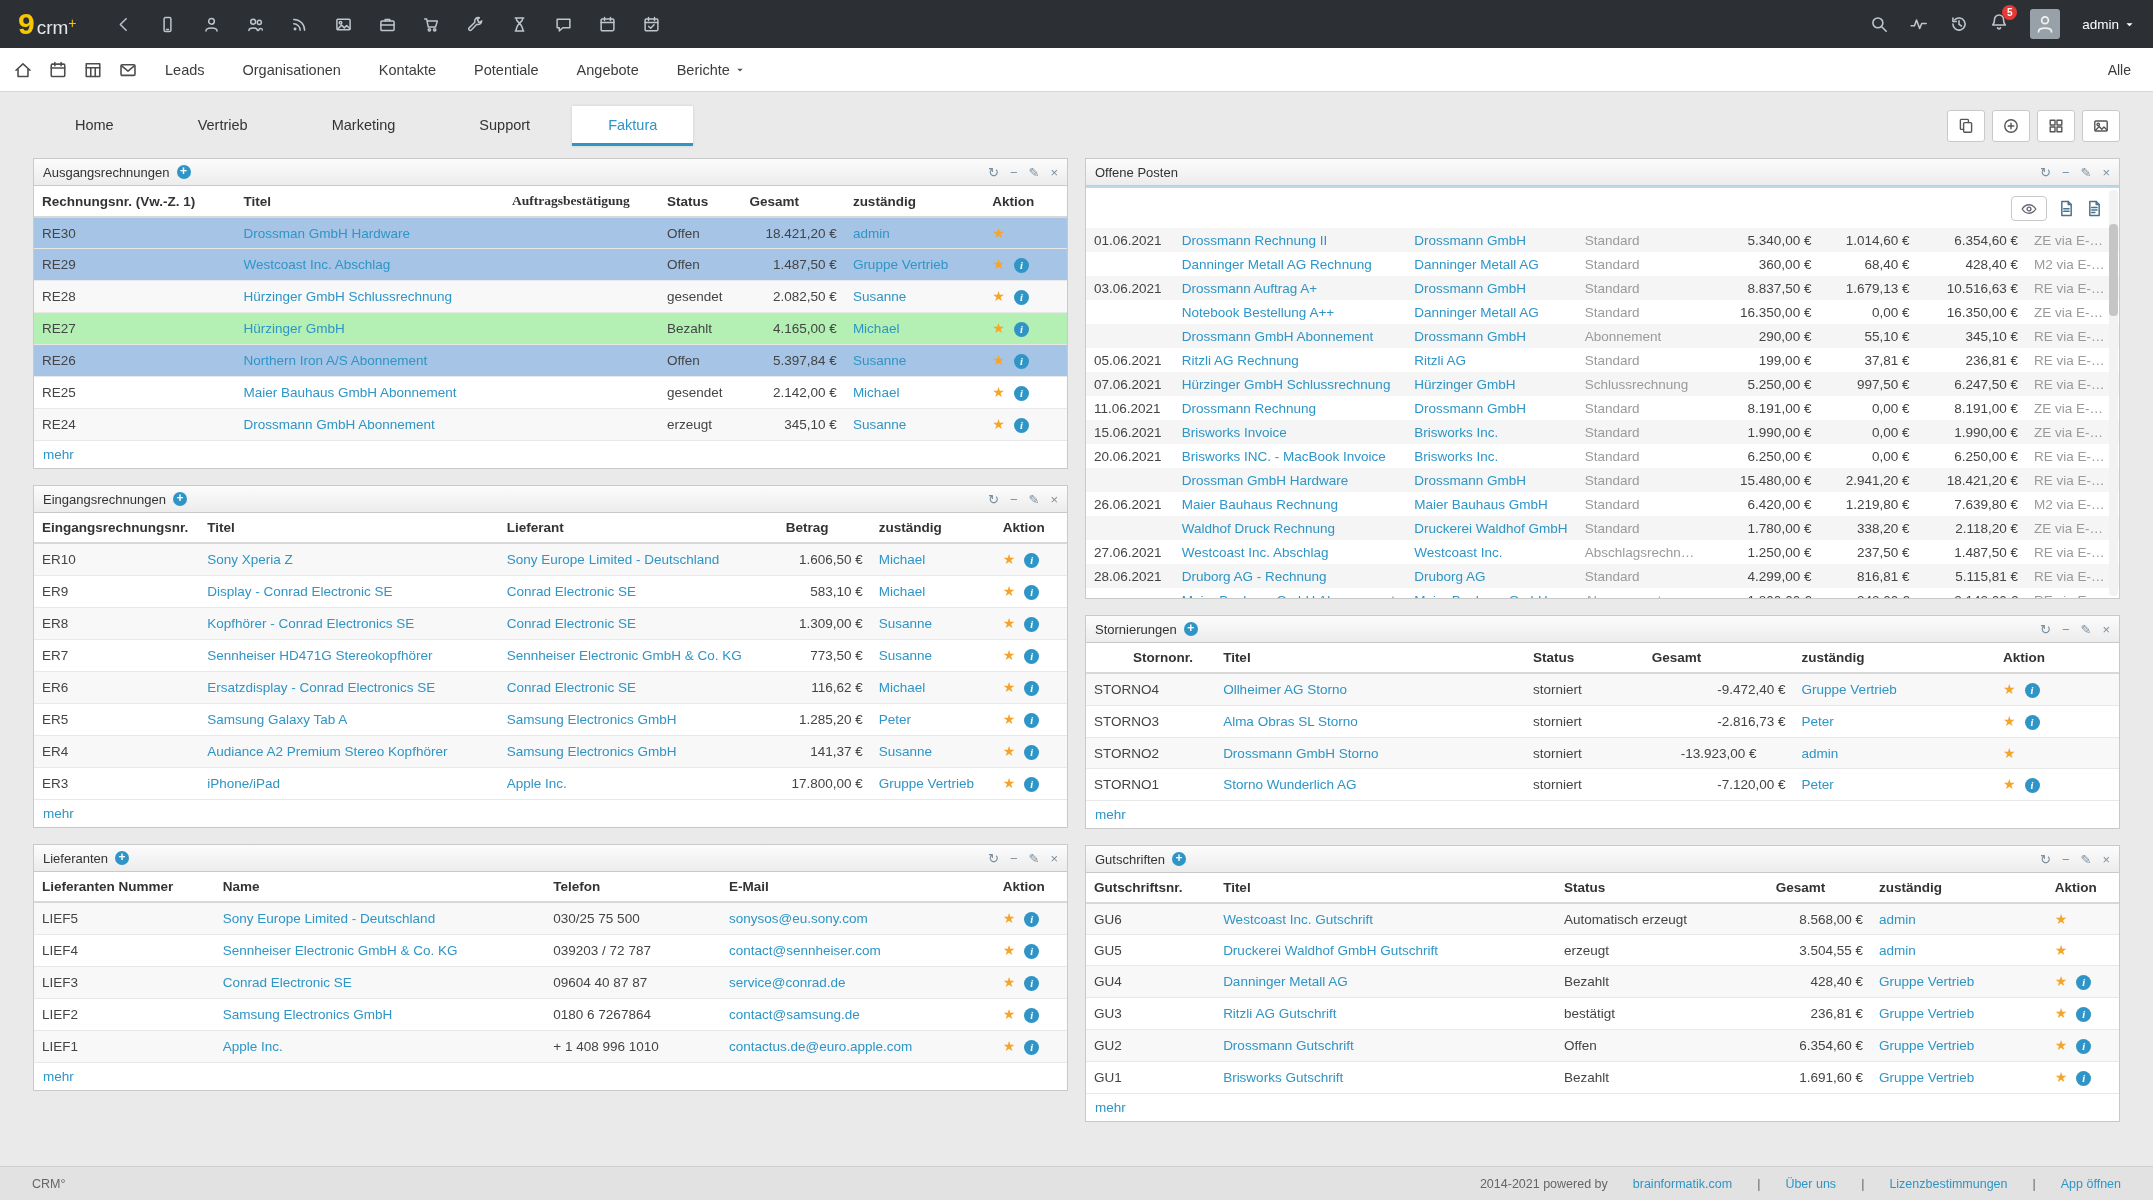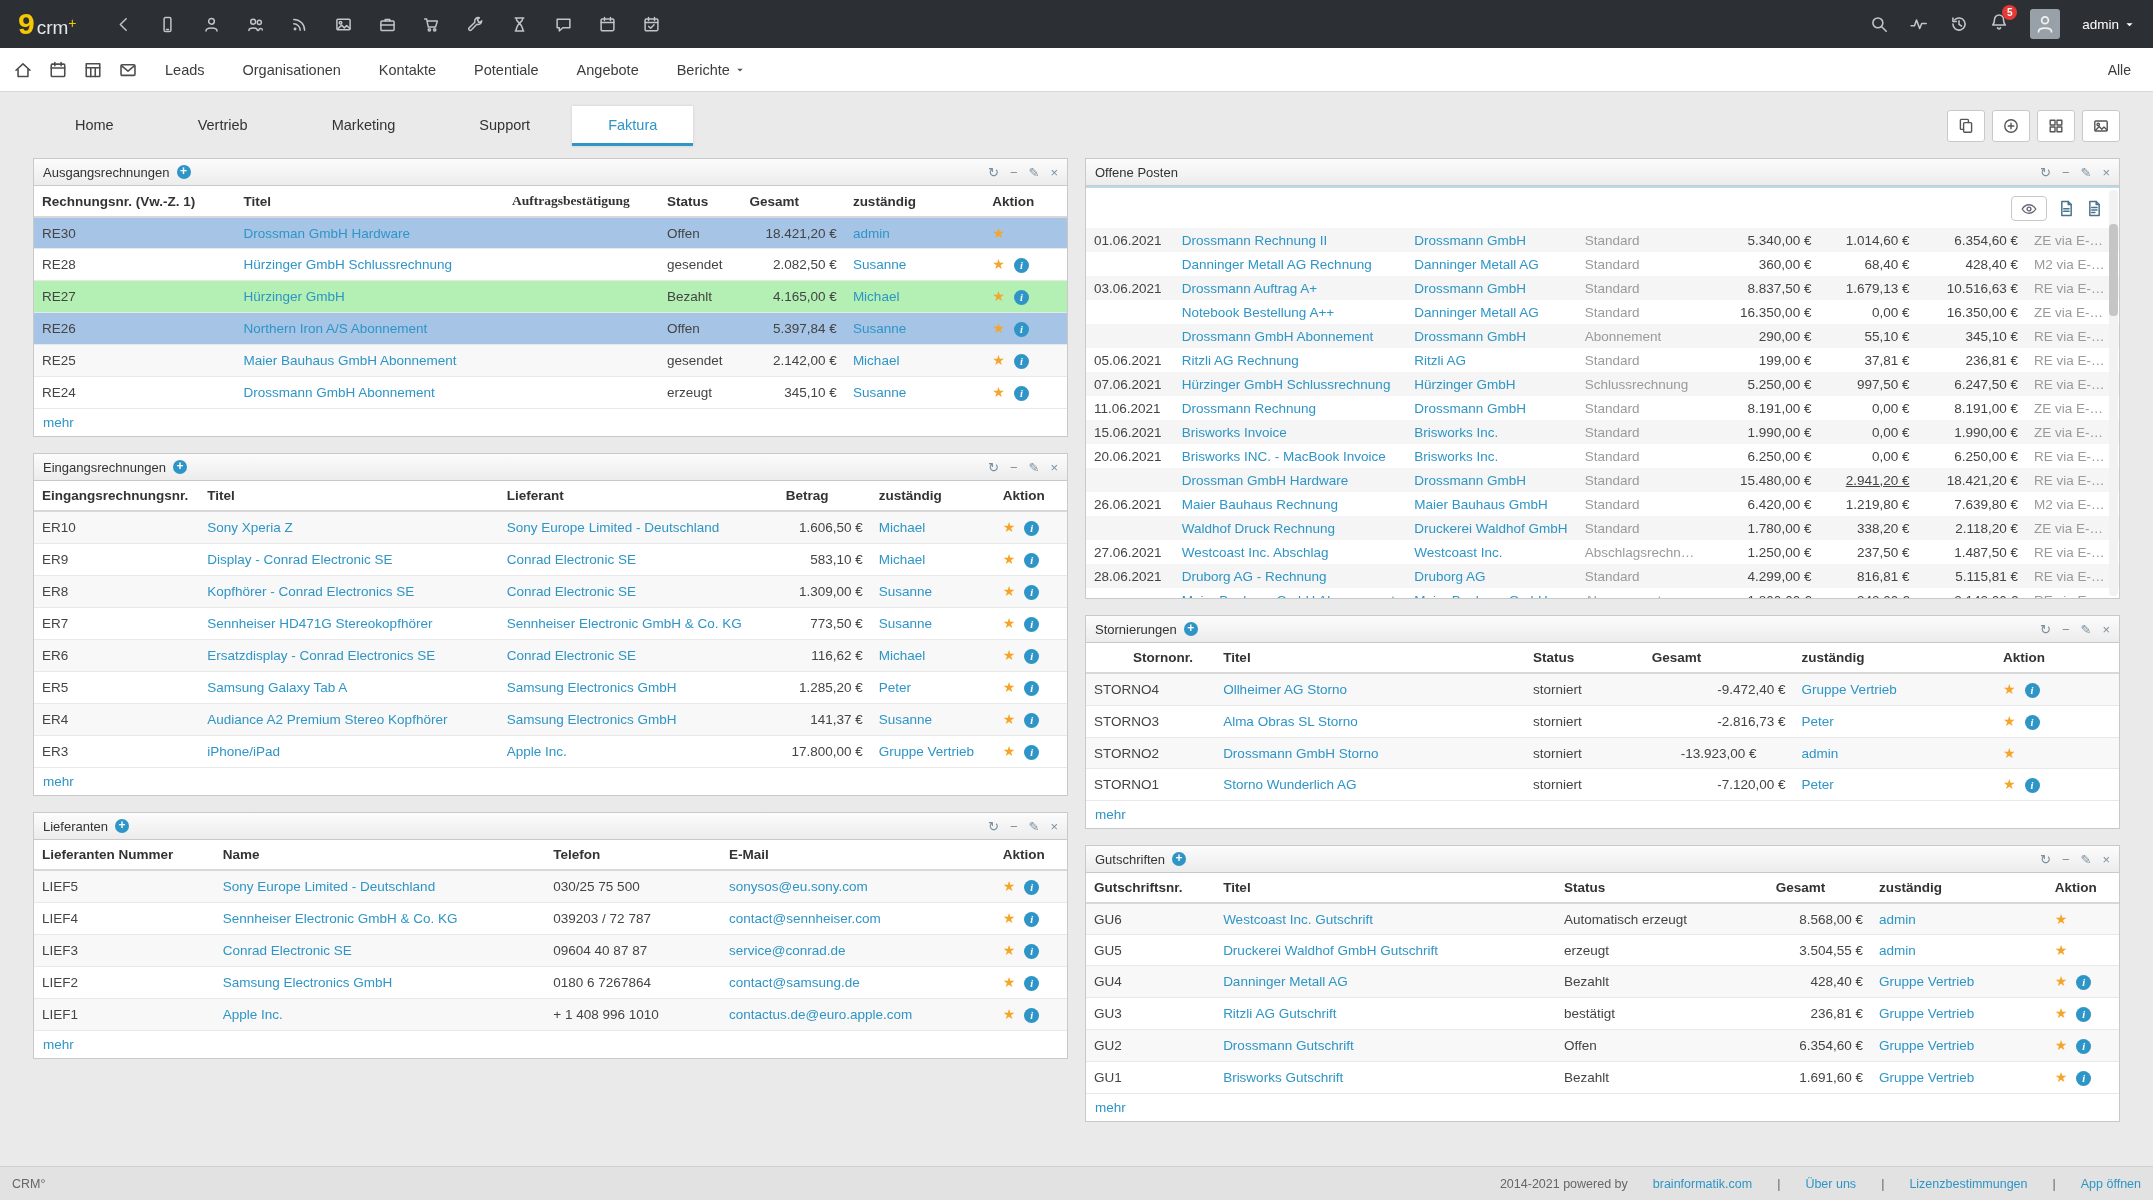--- a/index.html
+++ b/index.html
@@ -74,21 +74,21 @@
 .op-eye{width:36px;height:25px;border:1px solid #c9c9c9;border-radius:4px;display:flex;align-items:center;justify-content:center;color:#667;background:#fff;cursor:pointer}
 .op-eye .ic{width:16px;height:16px}
 .op-file{width:17px;height:17px;color:#49738c;cursor:pointer}
 .op-table{font-size:13px}
 .op-table td{padding:4.5px 8px;border-bottom:0}
 .op-table tbody tr:nth-child(odd){background:#f5f5f5}
 .op-scroll{position:absolute;right:1px;top:2px;width:9px;height:406px;background:#f2f2f2;border-radius:4px}
 .op-thumb{position:absolute;right:0;top:34px;width:9px;height:92px;background:#c5c5c5;border-radius:4px;cursor:grab}
 
 
-.footer{height:34px;background:#e2e2e2;border-top:1px solid #cfcfcf;display:flex;align-items:center;padding:0 12px;font-size:12.5px;color:#666;flex:0 0 auto;margin-top:auto}
+.footer{height:34px;background:#e2e2e2;border-top:1px solid #cfcfcf;display:flex;align-items:center;padding:0 32px;font-size:12.5px;color:#666;flex:0 0 auto;margin-top:auto}
 .footer a{color:#2e95c6;text-decoration:none}
 .f-right{margin-left:auto;display:flex;gap:25px;align-items:flex-start}
 </style>
 </head>
 <body>
 
 <div class="app">
 
   <header class="topbar">
     <div class="logo">
@@ -351,20 +351,29 @@
               </thead>
               <tbody>
                 <tr class="hl-blue">
                   <td>RE30</td>
                   <td><a href="#">Drossman GmbH Hardware</a></td>
                   <td></td>
                   <td>Offen</td>
                   <td style="text-align: right;">18.421,20 €</td>
                   <td><a href="#">admin</a></td>
                   <td><span class="act-star">★</span></td>
+                </tr>
+                <tr class="hl-blue">
+                  <td>RE29</td>
+                  <td><a href="#">Westcoast Inc. Abschlag</a></td>
+                  <td></td>
+                  <td>Offen</td>
+                  <td style="text-align: right;">1.487,50 €</td>
+                  <td><a href="#">Gruppe Vertrieb</a></td>
+                  <td><span class="act-star">★</span><span class="act-info">i</span></td>
                 </tr>
                 <tr>
                   <td>RE28</td>
                   <td><a href="#">Hürzinger GmbH Schlussrechnung</a></td>
                   <td></td>
                   <td>gesendet</td>
                   <td style="text-align: right;">2.082,50 €</td>
                   <td><a href="#">Susanne</a></td>
                   <td><span class="act-star">★</span><span class="act-info">i</span></td>
                 </tr>
@@ -716,21 +725,21 @@
                   <td style="text-align: right;">0,00 €</td>
                   <td style="text-align: right;">6.250,00 €</td>
                   <td class="muted" style="text-align: right;">RE via E-Mail</td>
                 </tr>
                 <tr>
                   <td></td>
                   <td><a href="#">Drossman GmbH Hardware</a></td>
                   <td><a href="#">Drossmann GmbH</a></td>
                   <td class="muted">Standard</td>
                   <td style="text-align: right;">15.480,00 €</td>
-                  <td style="text-align: right; text-decoration: underline;">2.941,20 €</td>
+                  <td style="text-align: right;">2.941,20 €</td>
                   <td style="text-align: right;">18.421,20 €</td>
                   <td class="muted" style="text-align: right;">RE via E-Mail</td>
                 </tr>
                 <tr>
                   <td>26.06.2021</td>
                   <td><a href="#">Maier Bauhaus Rechnung</a></td>
                   <td><a href="#">Maier Bauhaus GmbH</a></td>
                   <td class="muted">Standard</td>
                   <td style="text-align: right;">6.420,00 €</td>
                   <td style="text-align: right;">1.219,80 €</td>

